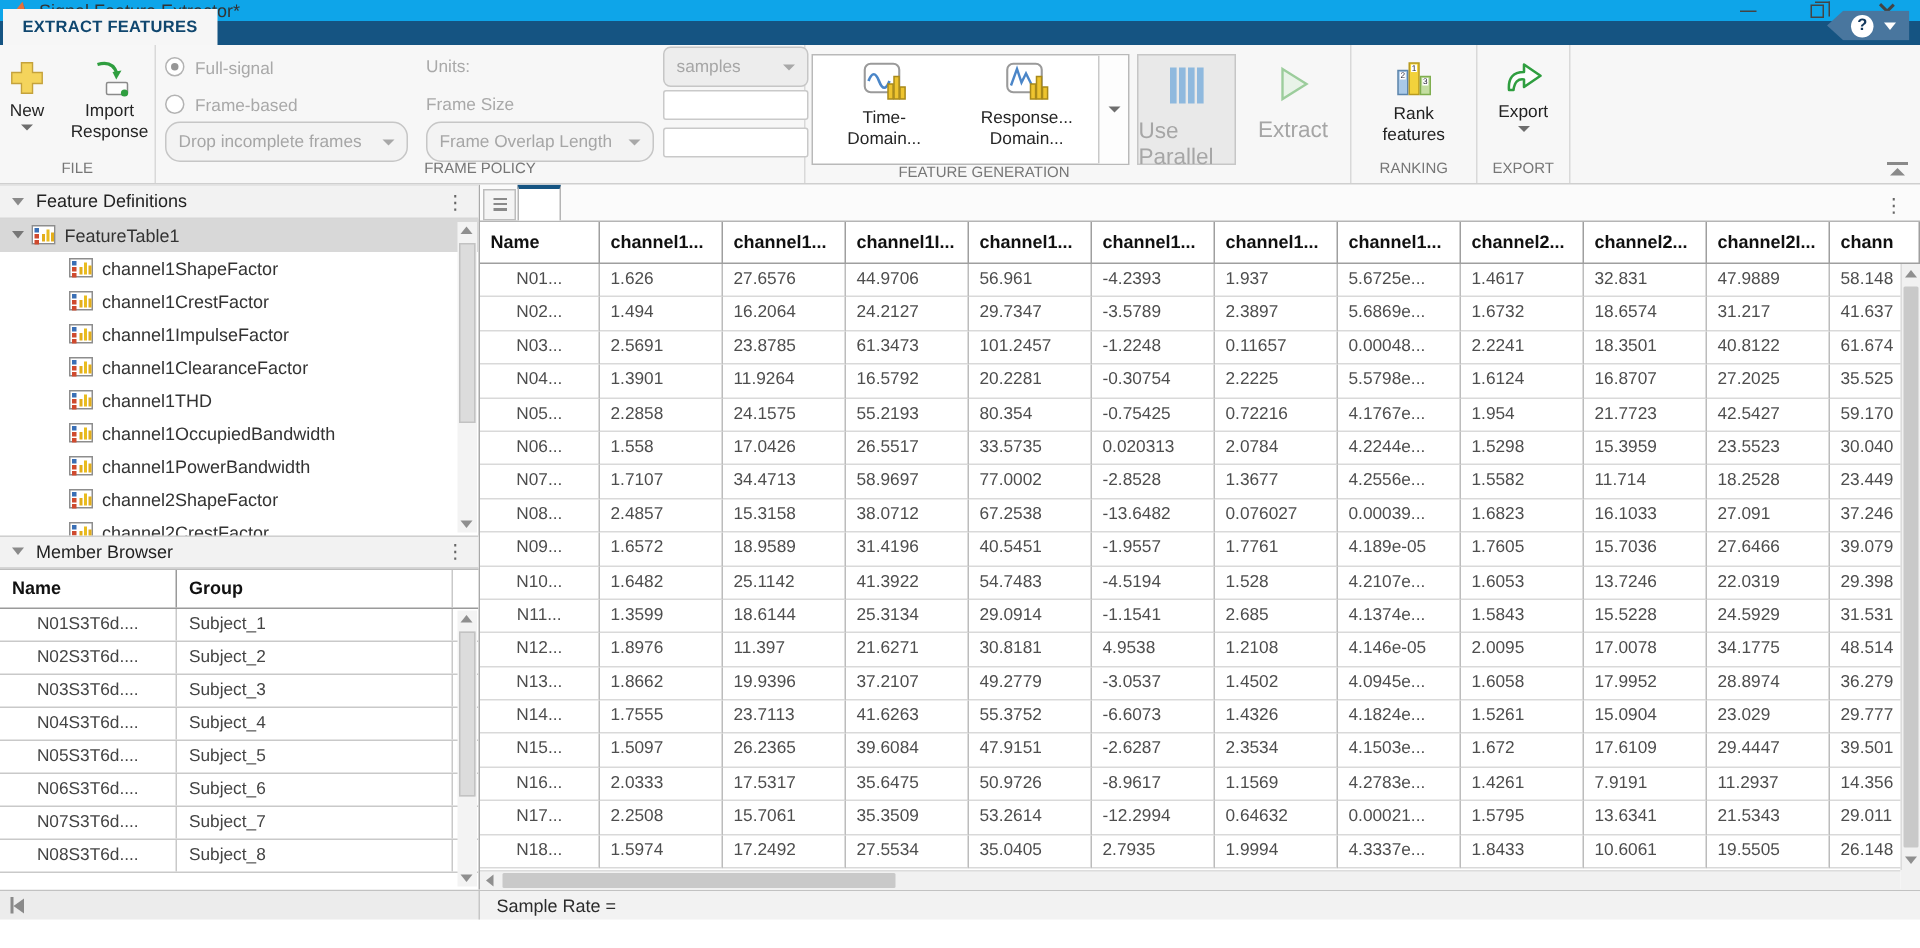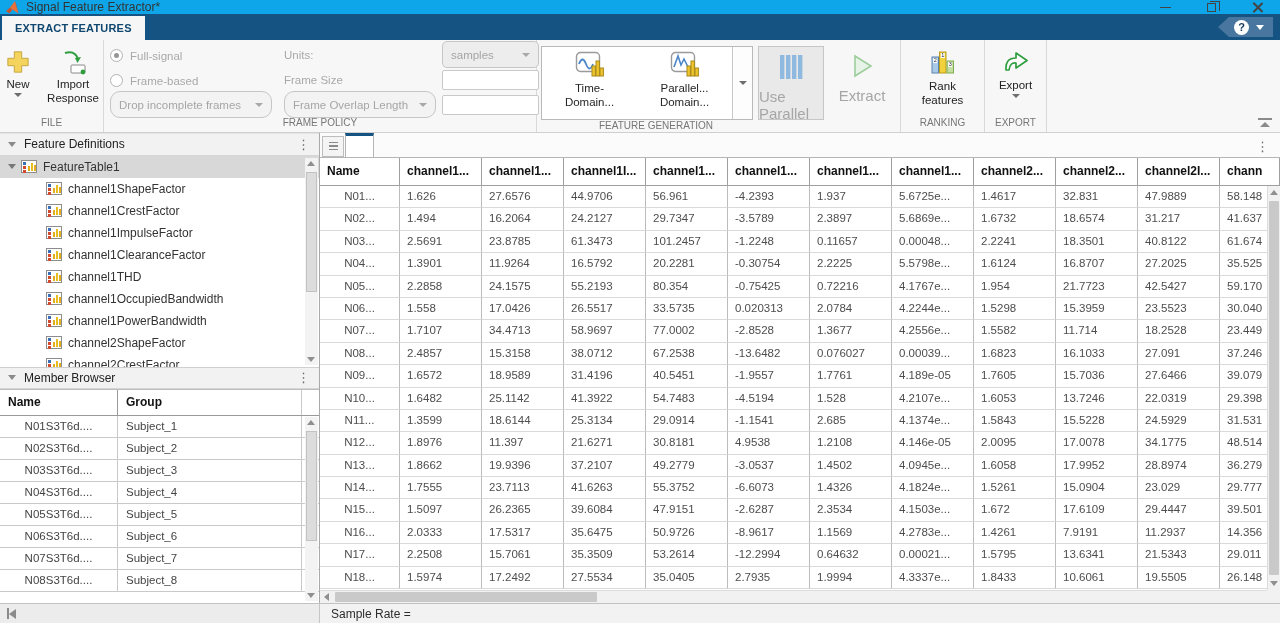--- a/index.html
+++ b/index.html
@@ -12,21 +12,21 @@
   .wincontrols { margin-left:auto; display:flex; height:100%; }
   .winbtn { width:46px; display:flex; align-items:center; justify-content:center; }
   .ic-min { width:11px; border-bottom:1px solid #444; height:1px; }
   .ic-max { width:9px; height:9px; border:1px solid #444; position:relative; }
   .ic-max::before { content:""; position:absolute; left:2px; top:-3px; width:9px; height:9px; border:1px solid #444; border-bottom:none; border-left:none; }
   .ic-close { width:11px; height:11px; position:relative; }
   .ic-close::before,.ic-close::after { content:""; position:absolute; left:5px; top:-1px; width:1.5px; height:13px; background:#444; }
   .ic-close::before { transform:rotate(45deg); } .ic-close::after { transform:rotate(-45deg); }
 
   
-  .ribbon-band { height:26px; background:#155482; display:flex; align-items:flex-end; }
+  .ribbon-band { height:16px; background:#155482; display:flex; align-items:flex-end; }
   .ribbon-tab { height:24px; background:#f6f6f6; color:#10476f; font-size:11px; font-weight:700; letter-spacing:.2px; padding:0 13px; display:flex; align-items:center; margin-left:2px; }
   .help-badge { margin-left:auto; margin-right:7px; margin-bottom:3px; height:20px; background:#49769e; display:flex; align-items:center; gap:7px; padding:0 9px 0 16px; clip-path:polygon(11px 0,100% 0,100% 100%,11px 100%,0 50%); }
   .help-circle { width:15px; height:15px; border-radius:50%; background:#fff; color:#12375c; font-size:11px; font-weight:700; display:flex; align-items:center; justify-content:center; }
   .caret-down-w { width:0; height:0; border-left:4px solid transparent; border-right:4px solid transparent; border-top:5px solid #fff; }
 
   
   .toolbar { height:93px; background:#f7f7f7; border-bottom:1px solid #cfcfcf; display:flex; position:relative; }
   .tsec { display:flex; flex-direction:column; border-right:1px solid #d9d9d9; }
   .tsec-items { flex:1; display:flex; align-items:stretch; padding-top:5px; }
   .tsec-label { height:15px; font-size:10px; color:#767676; text-align:center; line-height:12px; }
@@ -236,21 +236,21 @@
         <div class="gal-btn">
           <span class="ticon">
             <svg width="30" height="27" viewBox="0 0 30 27">
               <rect x="1.5" y="1.5" width="23" height="19" rx="4" fill="#fff" stroke="#9a9a9a" stroke-width="1.4"></rect>
               <path d="M4 16 L8 5 L11 14 L14 8 L18 16" stroke="#4b86c8" fill="none" stroke-width="1.6"></path>
               <rect x="17" y="15" width="3.4" height="10" fill="#eec42f" stroke="#a8891a"></rect>
               <rect x="21" y="10" width="3.4" height="15" fill="#eec42f" stroke="#a8891a"></rect>
               <rect x="25" y="17" width="3.4" height="8" fill="#eec42f" stroke="#a8891a"></rect>
             </svg>
           </span>
-          <span>Parallel...</span>
+          <span>Response...</span>
           <span>Domain...</span>
         </div>
         <div class="gal-caret">
             <span class="caret-down-g" style="margin-top:0;"></span>
           </div>
       </div>
       <div class="bigbtn toggled">
         <span class="ticon">
           <svg width="26" height="28" viewBox="0 0 26 28">
             <rect x="2" y="2" width="4.4" height="24" fill="#8fb9de"></rect>

